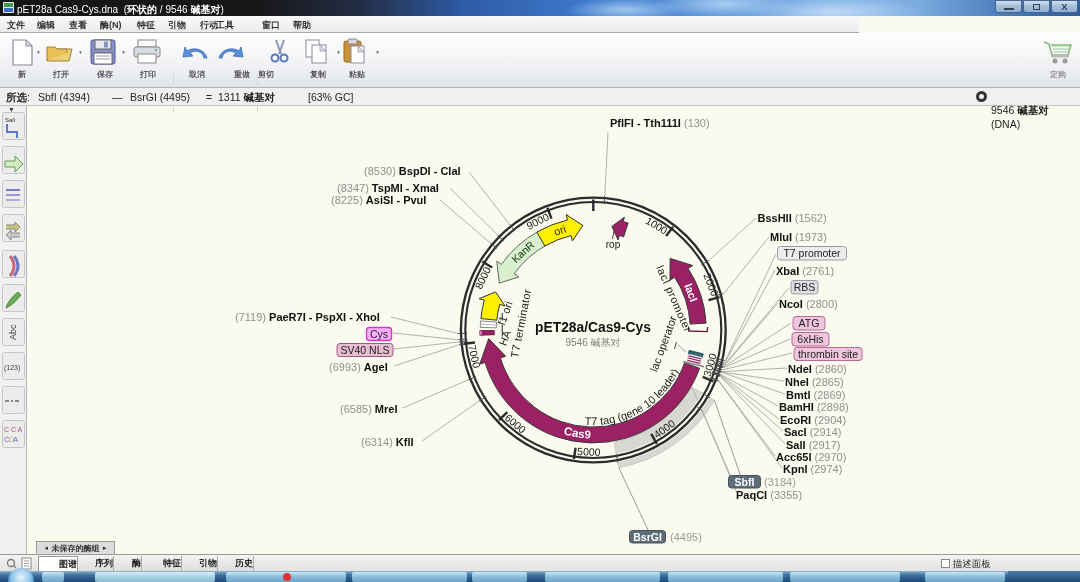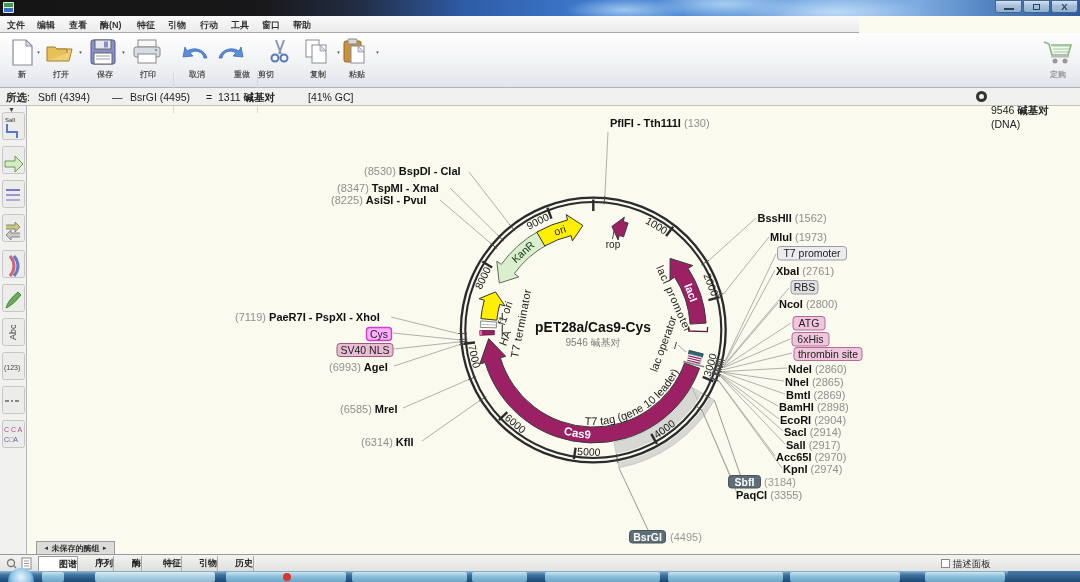--- a/index.html
+++ b/index.html
@@ -29,38 +29,39 @@
 .tkb{position:absolute;top:1px;height:10px;border-radius:2px;background:linear-gradient(#d8eef7,#97c8e2 45%,#74b0d2);opacity:.9}
 </style></head>
 <body>
 
 <div id="titlebar">
  <svg class="abs" style="left:3px;top:2px" width="11" height="11">
       <rect width="11" height="11" rx="1" fill="#e8e8e8"></rect>
       <rect x="1" y="1" width="9" height="4" fill="#3a9e4e"></rect>
       <rect x="1" y="6" width="9" height="4" fill="#3a6ecc"></rect>
     </svg>
+ <span class="t">pET28a Cas9-Cys.dna&nbsp; (<b>环状的</b> / 9546 <b>碱基对</b>)</span>
  <div class="winbtn" style="left:995px">
       <span style="display:block;width:10px;height:2.5px;background:#30435c;margin:6.5px auto 0"></span>
     </div>
  <div class="winbtn" style="left:1023px">
       <span style="display:block;width:7px;height:6px;border:1.5px solid #30435c;margin:2.5px auto 0"></span>
     </div>
  <div class="winbtn" style="left:1051px;font-weight:bold;font-size:9.5px;line-height:12px;color:#30435c">X</div>
 </div>
 
 <div id="menubar">
  <span style="left:7px">文件</span>
     <span style="left:37px">编辑</span>
     <span style="left:69px">查看</span>
  <span style="left:100px">酶(N)</span>
     <span style="left:137px">特征</span>
     <span style="left:168px">引物</span>
  <span style="left:200px">行动</span>
-    <span style="left:231px">工具</span>
+    <span style="left:216px">工具</span>
     <span style="left:262px">窗口</span>
  <span style="left:293px">帮助</span>
 </div>
 
 <div id="toolbar">
  <svg class="abs" style="left:0;top:5px" width="1080" height="30">
 
 <g transform="translate(12,1)">
         <path d="M1,1 h13 l6,6 v19 h-19 z" fill="#fff" stroke="#8a8a9a" stroke-width="1.2"></path>
         <path d="M14,1 l6,6 h-6 z" fill="#d8dde8" stroke="#8a8a9a"></path>
@@ -141,21 +142,21 @@
  <div class="drop" style="left:375px">▼</div>
 </div>
 
 <div id="statusbar">
  <span class="abs" style="left:6px;top:3px"><b>所选</b>:</span>
  <span class="abs" style="left:38px;top:3px">SbfI (4394)</span>
  <span class="abs" style="left:112px;top:3px">—</span>
  <span class="abs" style="left:130px;top:3px">BsrGI (4495)</span>
  <span class="abs" style="left:206px;top:3px">=</span>
  <span class="abs" style="left:218px;top:3px">1311 <b>碱基对</b></span>
- <span class="abs" style="left:308px;top:3px">[41% GC]</span>
+ <span class="abs" style="left:308px;top:3px">[63% GC]</span>
  <span class="abs" style="left:976px;top:3px;width:11px;height:11px;border-radius:50%;border:3.5px solid #333;box-sizing:border-box"></span>
     <span class="abs" style="left:991px;top:16px;font-size:10.5px">9546 <b>碱基对</b> (DNA)</span>
 </div>
 
 <div id="sidebar">
     <svg class="abs" style="left:2px;top:6px" width="23" height="28">
       <rect x="0.5" y="0.5" width="22" height="27" rx="2" fill="#ececeb" stroke="#c6c6c6"></rect>
       <g transform="translate(0,2)">
         <text x="3" y="8" font-size="6" fill="#333">SalI</text>
         <path d="M5,10 v8 h10 v6" stroke="#5878c8" stroke-width="2" fill="none"></path>

